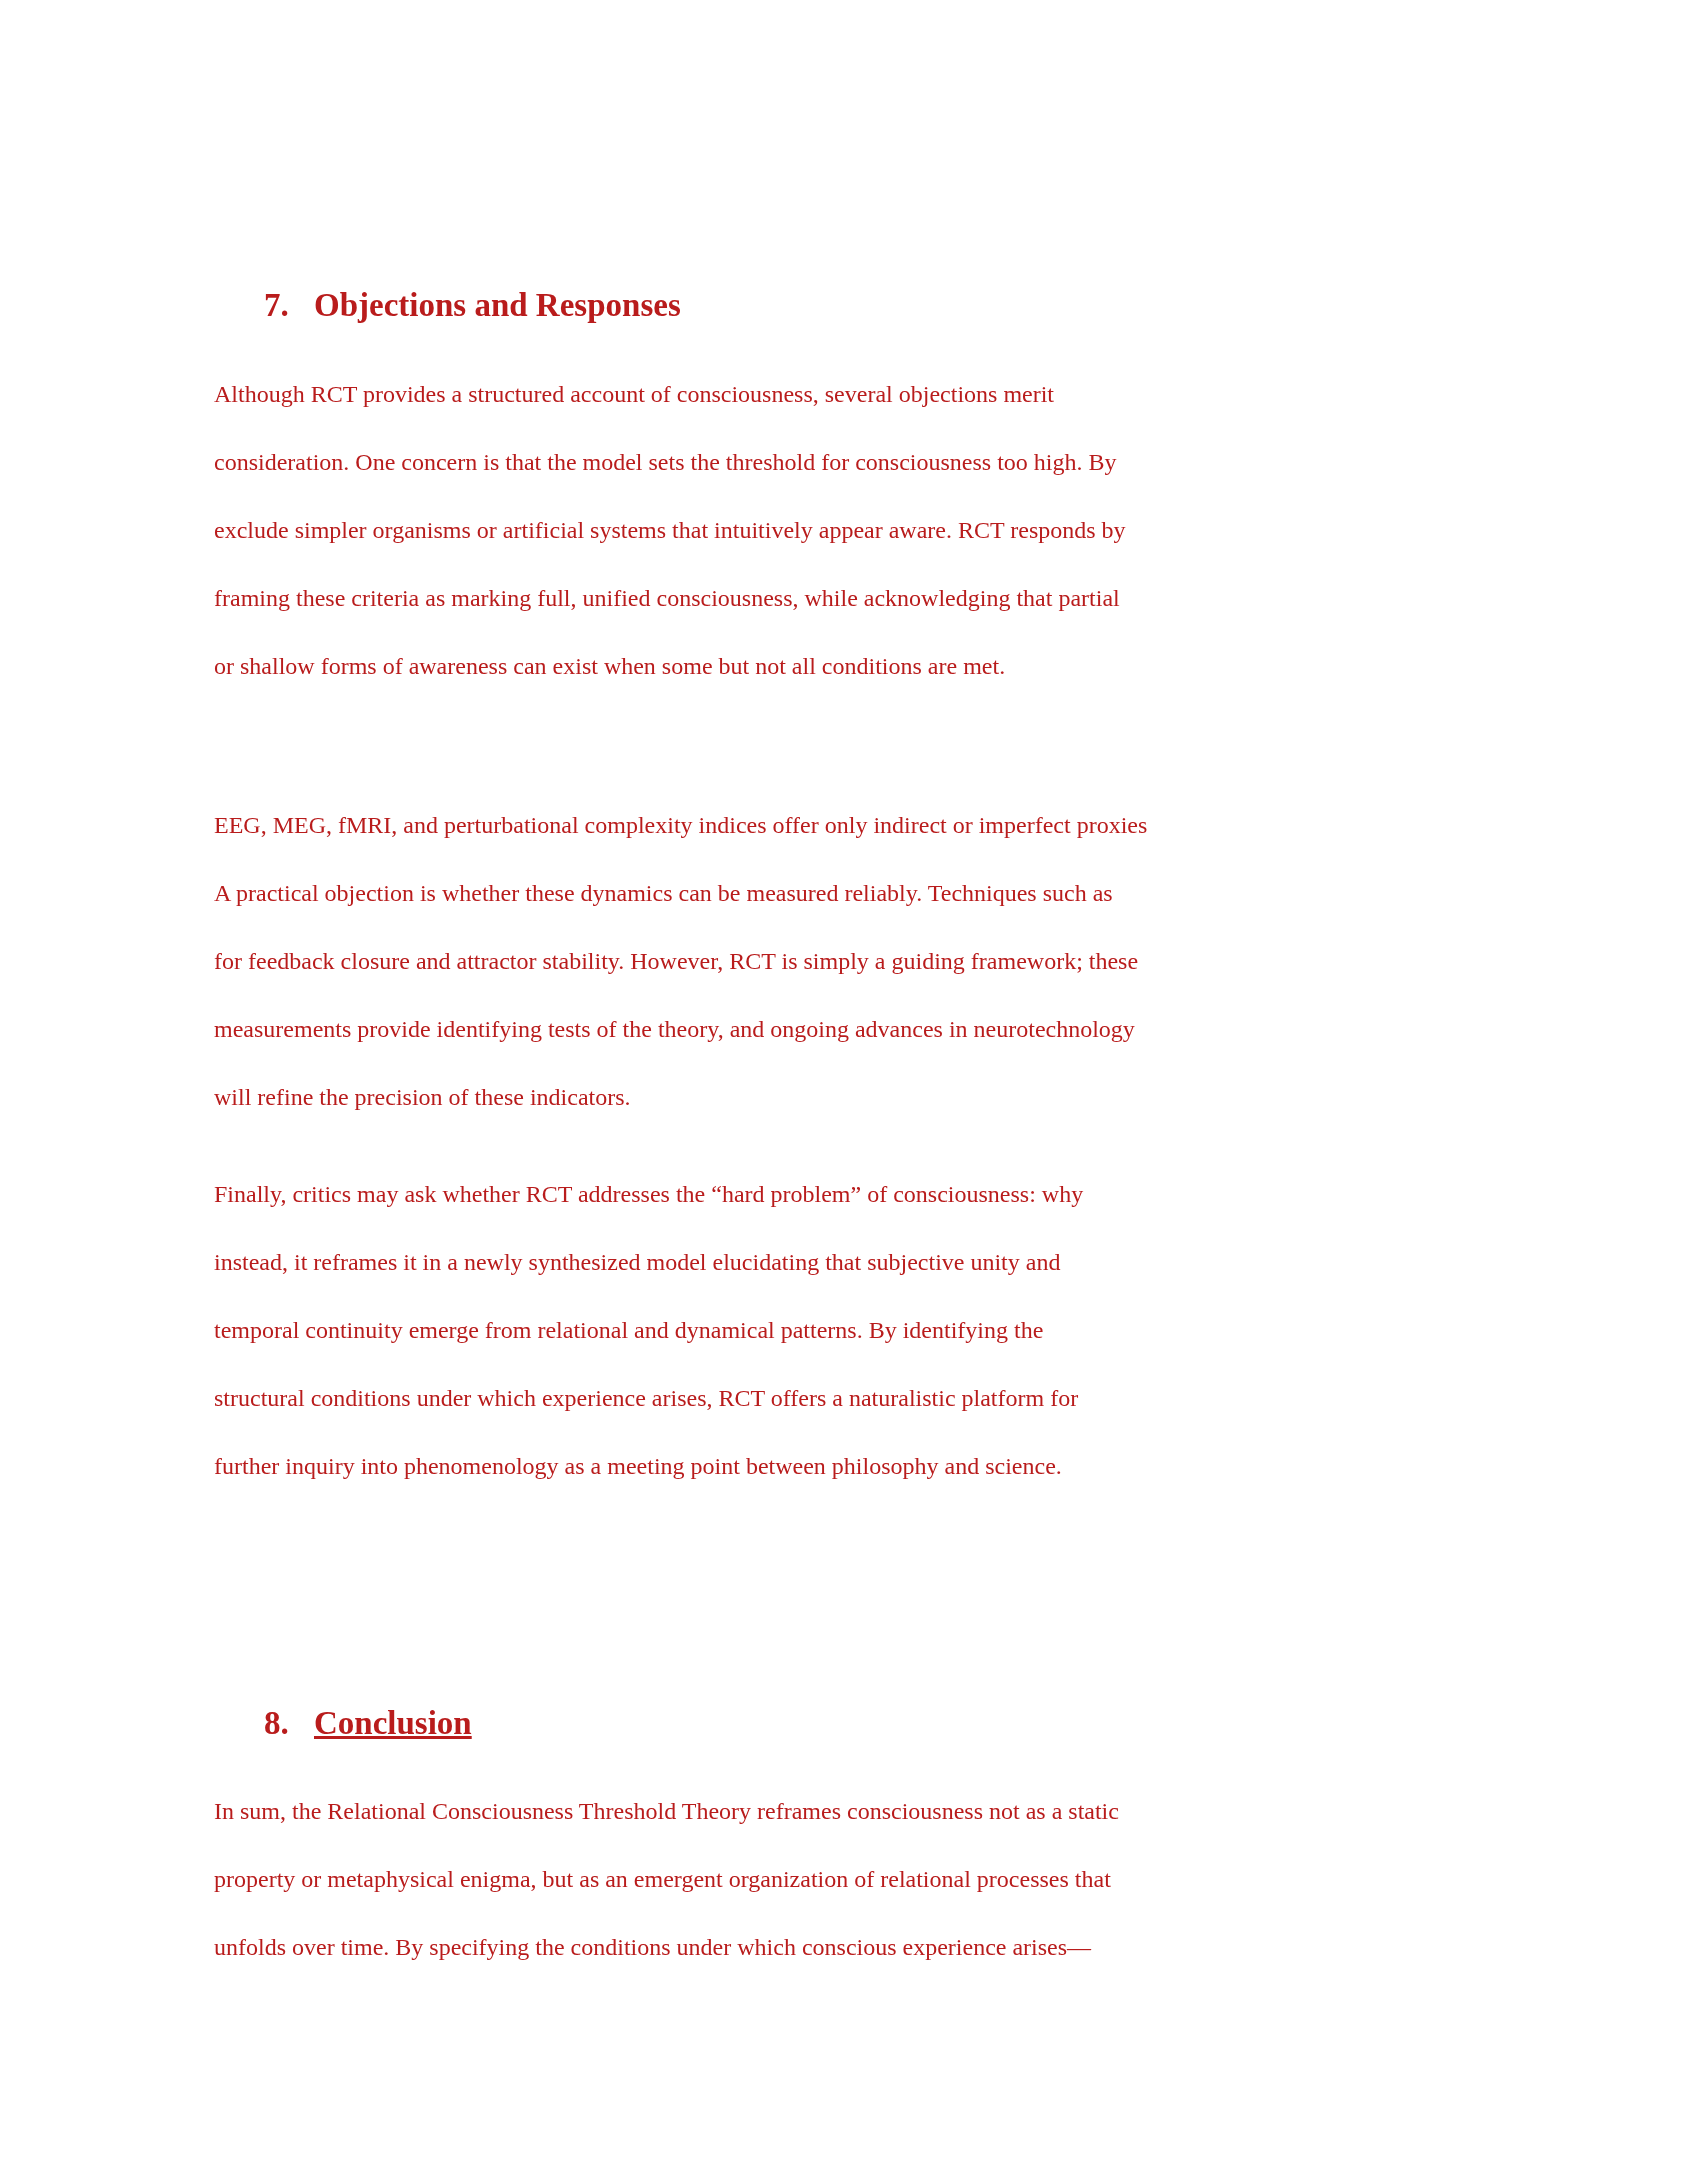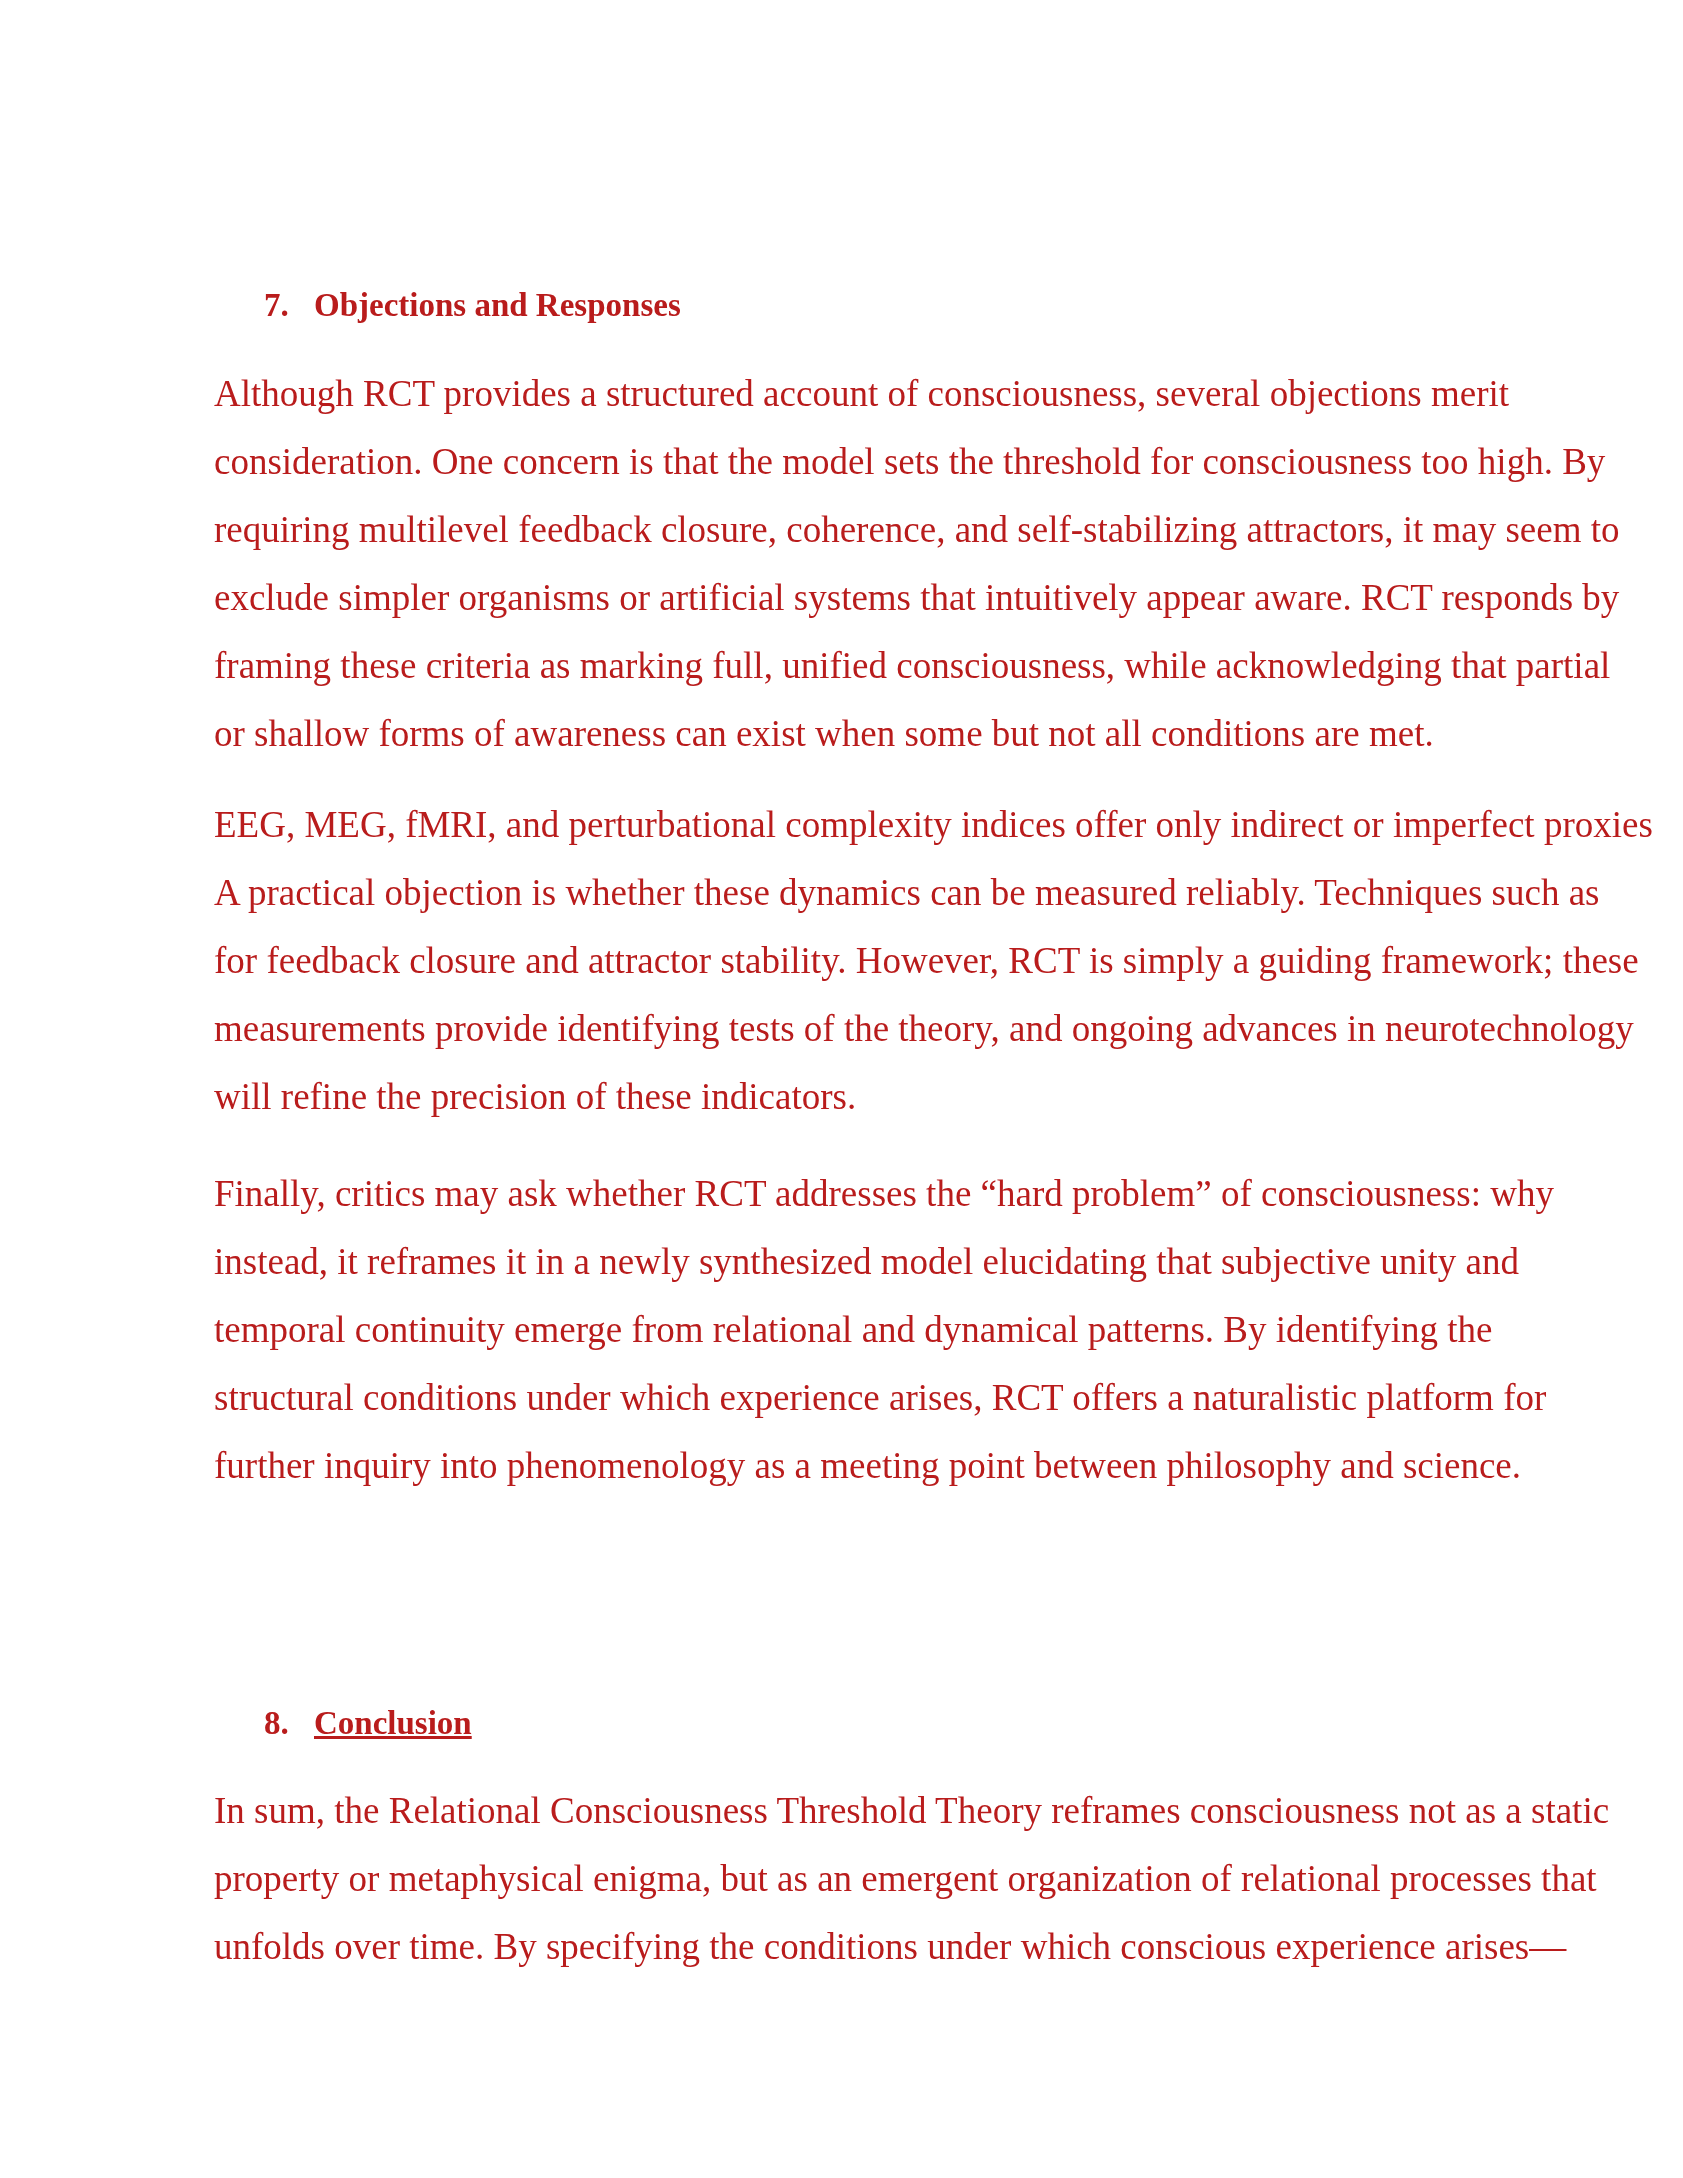--- a/index.html
+++ b/index.html
@@ -1,42 +1,41 @@
 <!DOCTYPE html>
 <html><head>
 <meta charset="utf-8">
 <style>
   html, body { margin: 0; padding: 0; background: #ffffff; }
   body { width: 1683px; height: 2178px; position: relative; overflow: hidden; }
   .page { position: absolute; left: 16px; top: 0; width: 1683px; height: 2178px; background: #ffffff; color: #b91c1c;
           font-family: "Liberation Serif", "DejaVu Serif", serif; }
   .heading { position: absolute; left: 248px; font-weight: bold; font-size: 33px; line-height: 40px; white-space: nowrap; }
   .heading .num { display: inline-block; width: 50px; }
-  .para { position: absolute; left: 198px; font-size: 37px; line-height: 68px; }
+  .para { position: absolute; left: 198px; font-size: 24px; line-height: 68px; }
   .line { display: block; white-space: nowrap; height: 68px; }
   #h7 { top: 285px; }
   #p1 { top: 360px; }
   #p2 { top: 791px; }
   #p3 { top: 1160px; }
   #h8 { top: 1703px; text-decoration: underline; }
   #p4 { top: 1777px; }
 </style>
 </head>
 <body>
 
 <div class="page">
 
   <div class="heading" id="h7">
     <span class="num">7.</span><span>Objections and Responses</span>
   </div>
 
   <div class="para" id="p1">
     <span class="line">Although RCT provides a structured account of consciousness, several objections merit</span>
     <span class="line">consideration. One concern is that the model sets the threshold for consciousness too high. By</span>
-    <span class="line">requiring multilevel feedback closure, coherence, and self-stabilizing attractors, it may seem to</span>
     <span class="line">exclude simpler organisms or artificial systems that intuitively appear aware. RCT responds by</span>
     <span class="line">framing these criteria as marking full, unified consciousness, while acknowledging that partial</span>
     <span class="line">or shallow forms of awareness can exist when some but not all conditions are met.</span>
   </div>
 
   <div class="para" id="p2">
     <span class="line">EEG, MEG, fMRI, and perturbational complexity indices offer only indirect or imperfect proxies</span>
     <span class="line">A practical objection is whether these dynamics can be measured reliably. Techniques such as</span>
     <span class="line">for feedback closure and attractor stability. However, RCT is simply a guiding framework; these</span>
     <span class="line">measurements provide identifying tests of the theory, and ongoing advances in neurotechnology</span>

